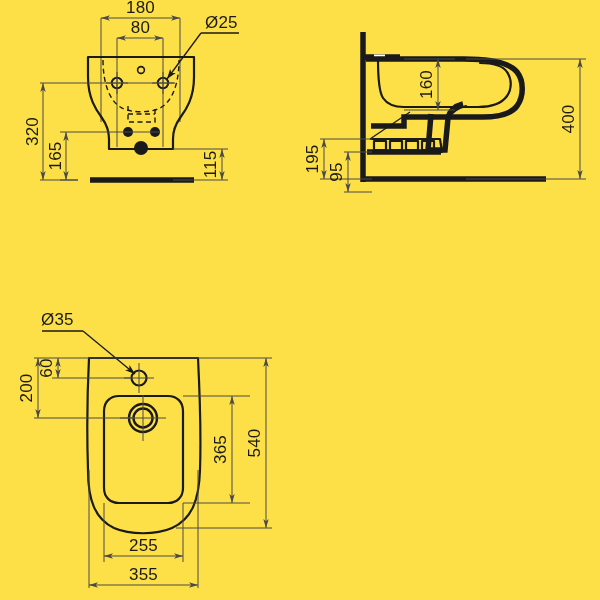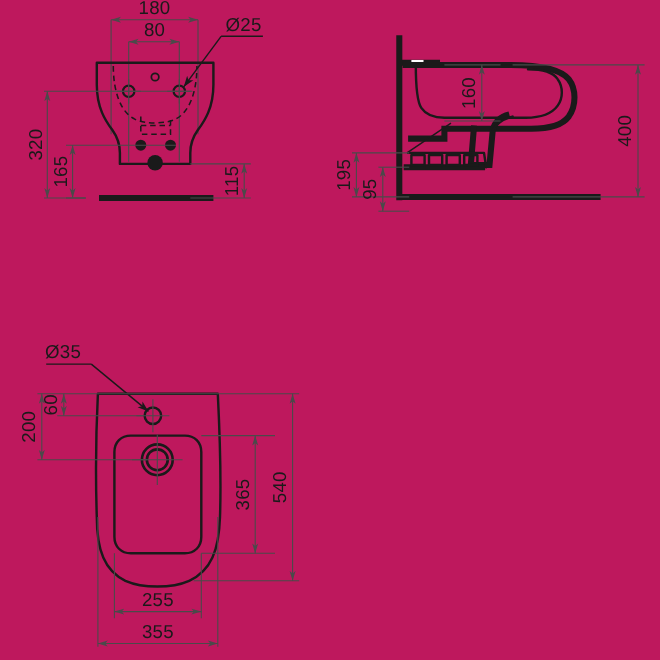--- a/index.html
+++ b/index.html
@@ -10,21 +10,21 @@
   body {
     width: 600px;
     height: 600px;
     font-family: "Liberation Sans", sans-serif;
     overflow: hidden;
   }
   #drawing-root {
     position: relative;
     width: 600px;
     height: 600px;
-    background: #be185d;
+    background: #fde047;
   }
   svg.tech-drawing {
     display: block;
     width: 600px;
     height: 600px;
   }
   .obj-line {
     fill: none;
     stroke: #1a1a1a;
     stroke-width: 2.2;

